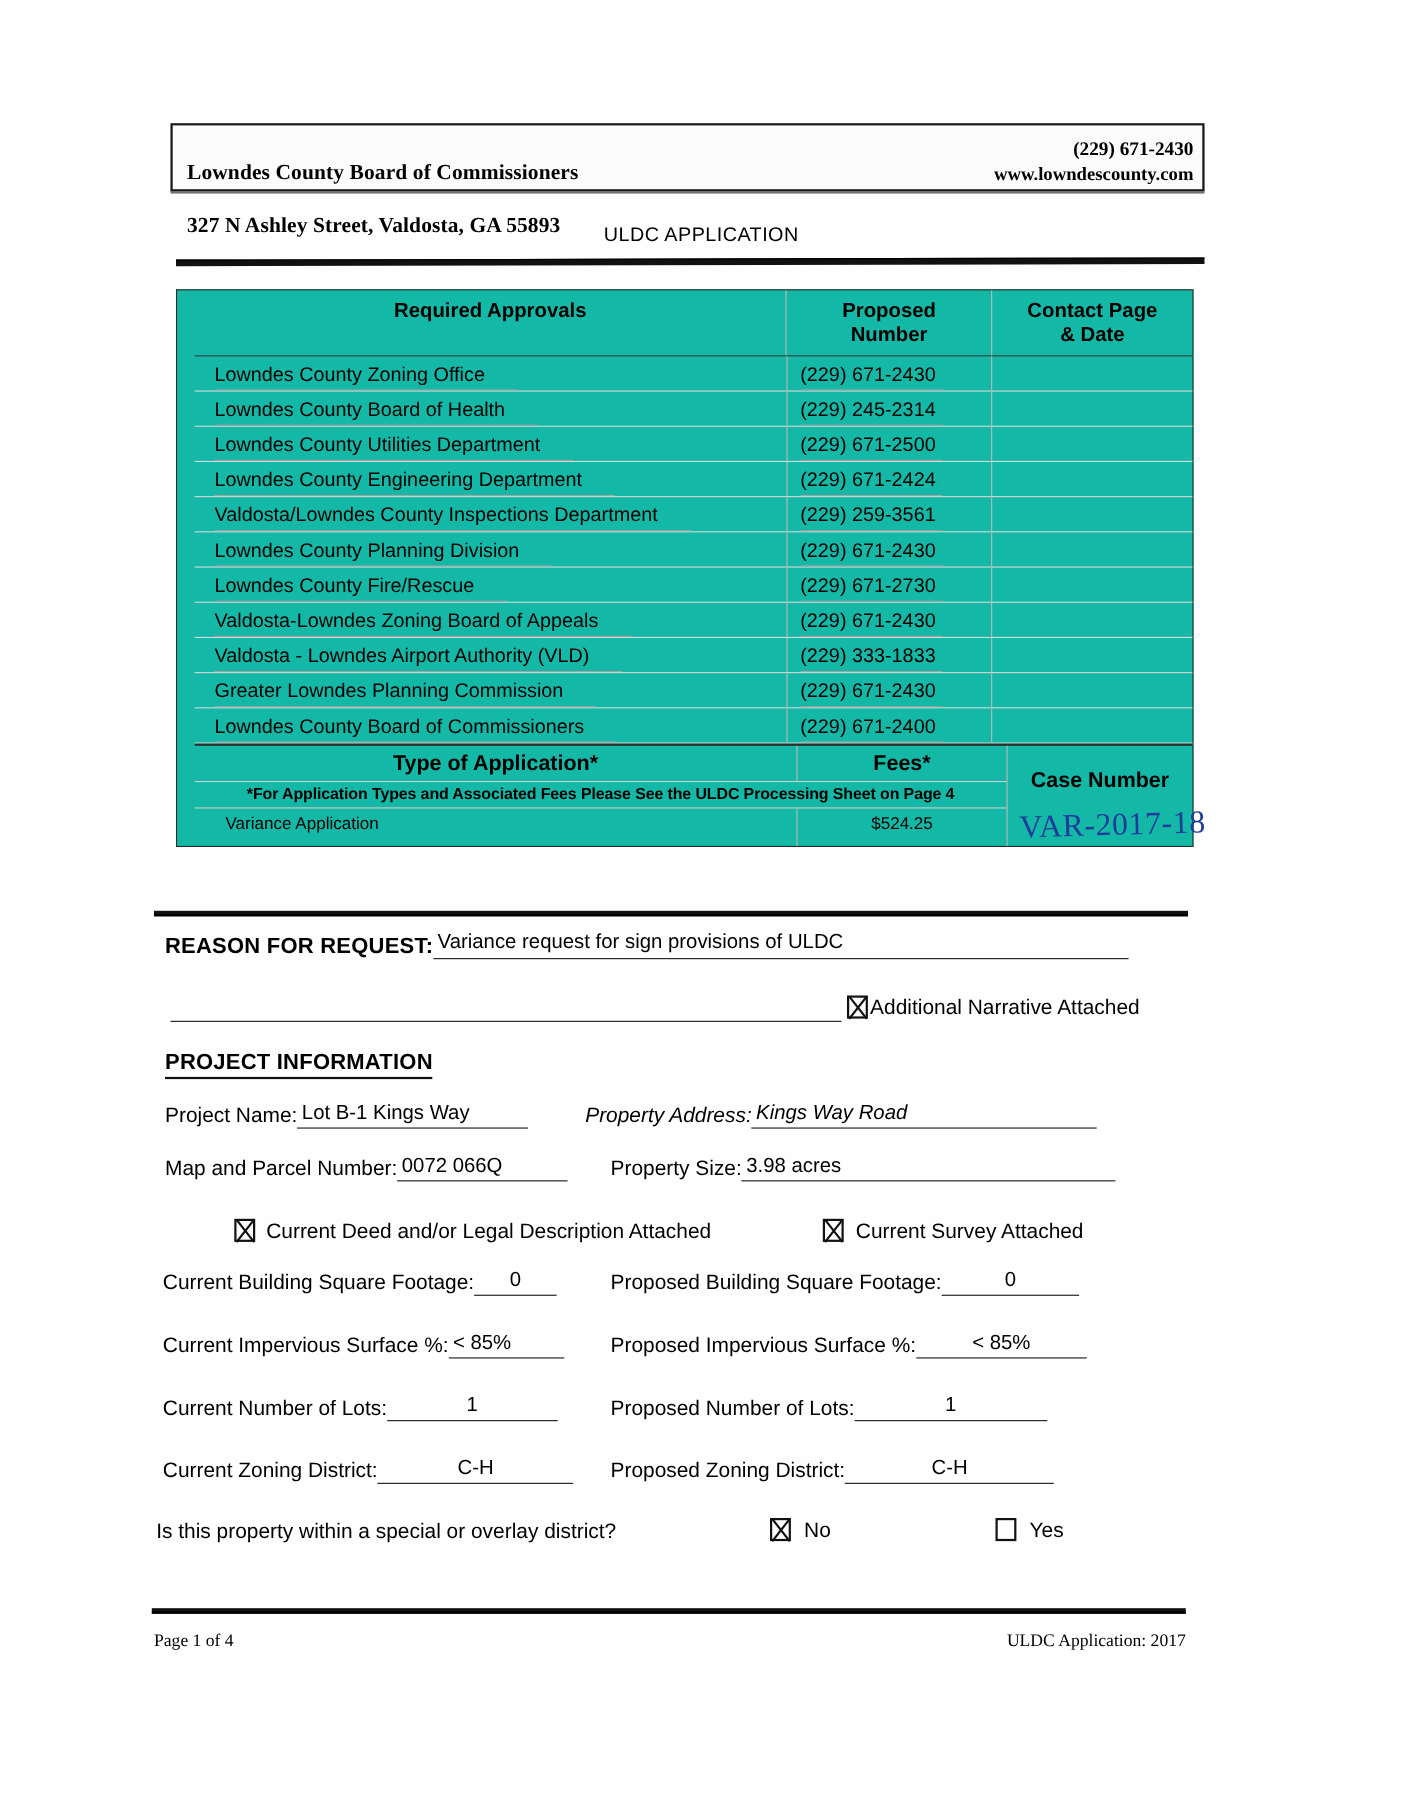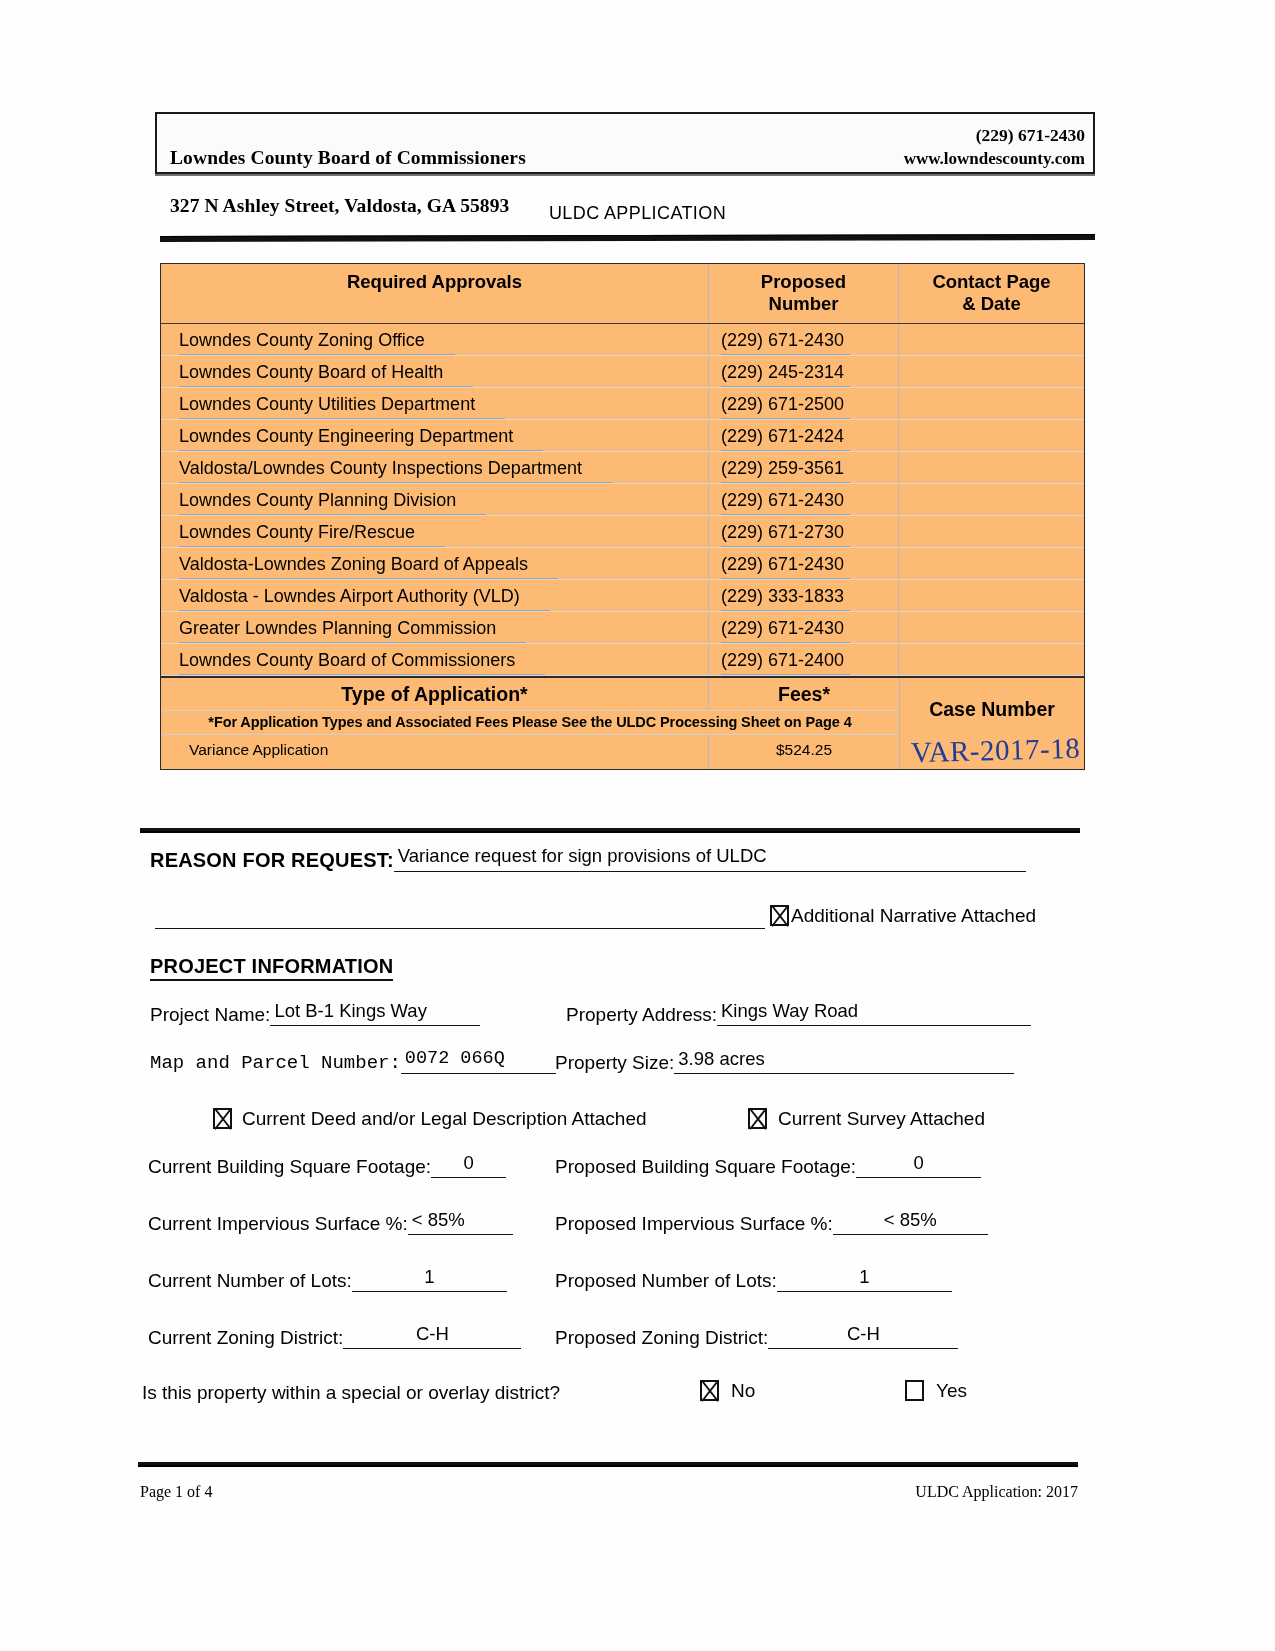--- a/index.html
+++ b/index.html
@@ -74,21 +74,22 @@
     border-top: 1px solid #000;
     transform: rotate(-0.12deg);
   }
 
   
   .tbl {
     position: absolute;
     left: 160px; top: 263px;
     width: 925px;
     border: 1.5px solid #2b2b2b;
-    background: #fdba74;
+    background: #14b8a6;
+    padding-left: 16px;
   }
   .trow {
     display: flex;
     align-items: stretch;
   }
   .thead .c {
     font-size: 18.5px;
     font-weight: bold;
     text-align: center;
     line-height: 22px;
@@ -390,25 +391,25 @@
     <span class="cbx checked"></span><span class="lbl" style="margin-left:2px;">Additional Narrative Attached</span>
   </div>
 
   <div class="f" style="left:150px; top:955px;">
     <span class="sect-head">PROJECT INFORMATION</span>
   </div>
 
   <div class="f" style="left:150px; top:1000px;">
     <span class="lbl">Project Name:</span><span class="ul" style="width:210px; height:26px;"><span class="val">Lot B-1 Kings Way</span></span>
   </div>
-  <div class="f" style="left:566px; top:1000px;">
+  <div class="f" style="left:532px; top:1000px;font-style:italic;">
     <span class="lbl">Property Address:</span><span class="ul" style="width:314px; height:26px;"><span class="val">Kings Way Road</span></span>
   </div>
 
-  <div class="f" style="left:150px; top:1048px;font-family:Liberation Mono, monospace;">
+  <div class="f" style="left:150px; top:1048px;">
     <span class="lbl">Map and Parcel Number:</span><span class="ul" style="width:155px; height:26px;"><span class="val">0072 066Q</span></span>
   </div>
   <div class="f" style="left:555px; top:1048px;">
     <span class="lbl">Property Size:</span><span class="ul" style="width:340px; height:26px;"><span class="val">3.98 acres</span></span>
   </div>
 
   <div class="f" style="left:213px; top:1108px;">
     <span class="cbx checked"></span><span class="lbl" style="margin-left:10px;">Current Deed and/or Legal Description Attached</span>
   </div>
   <div class="f" style="left:748px; top:1108px;">

